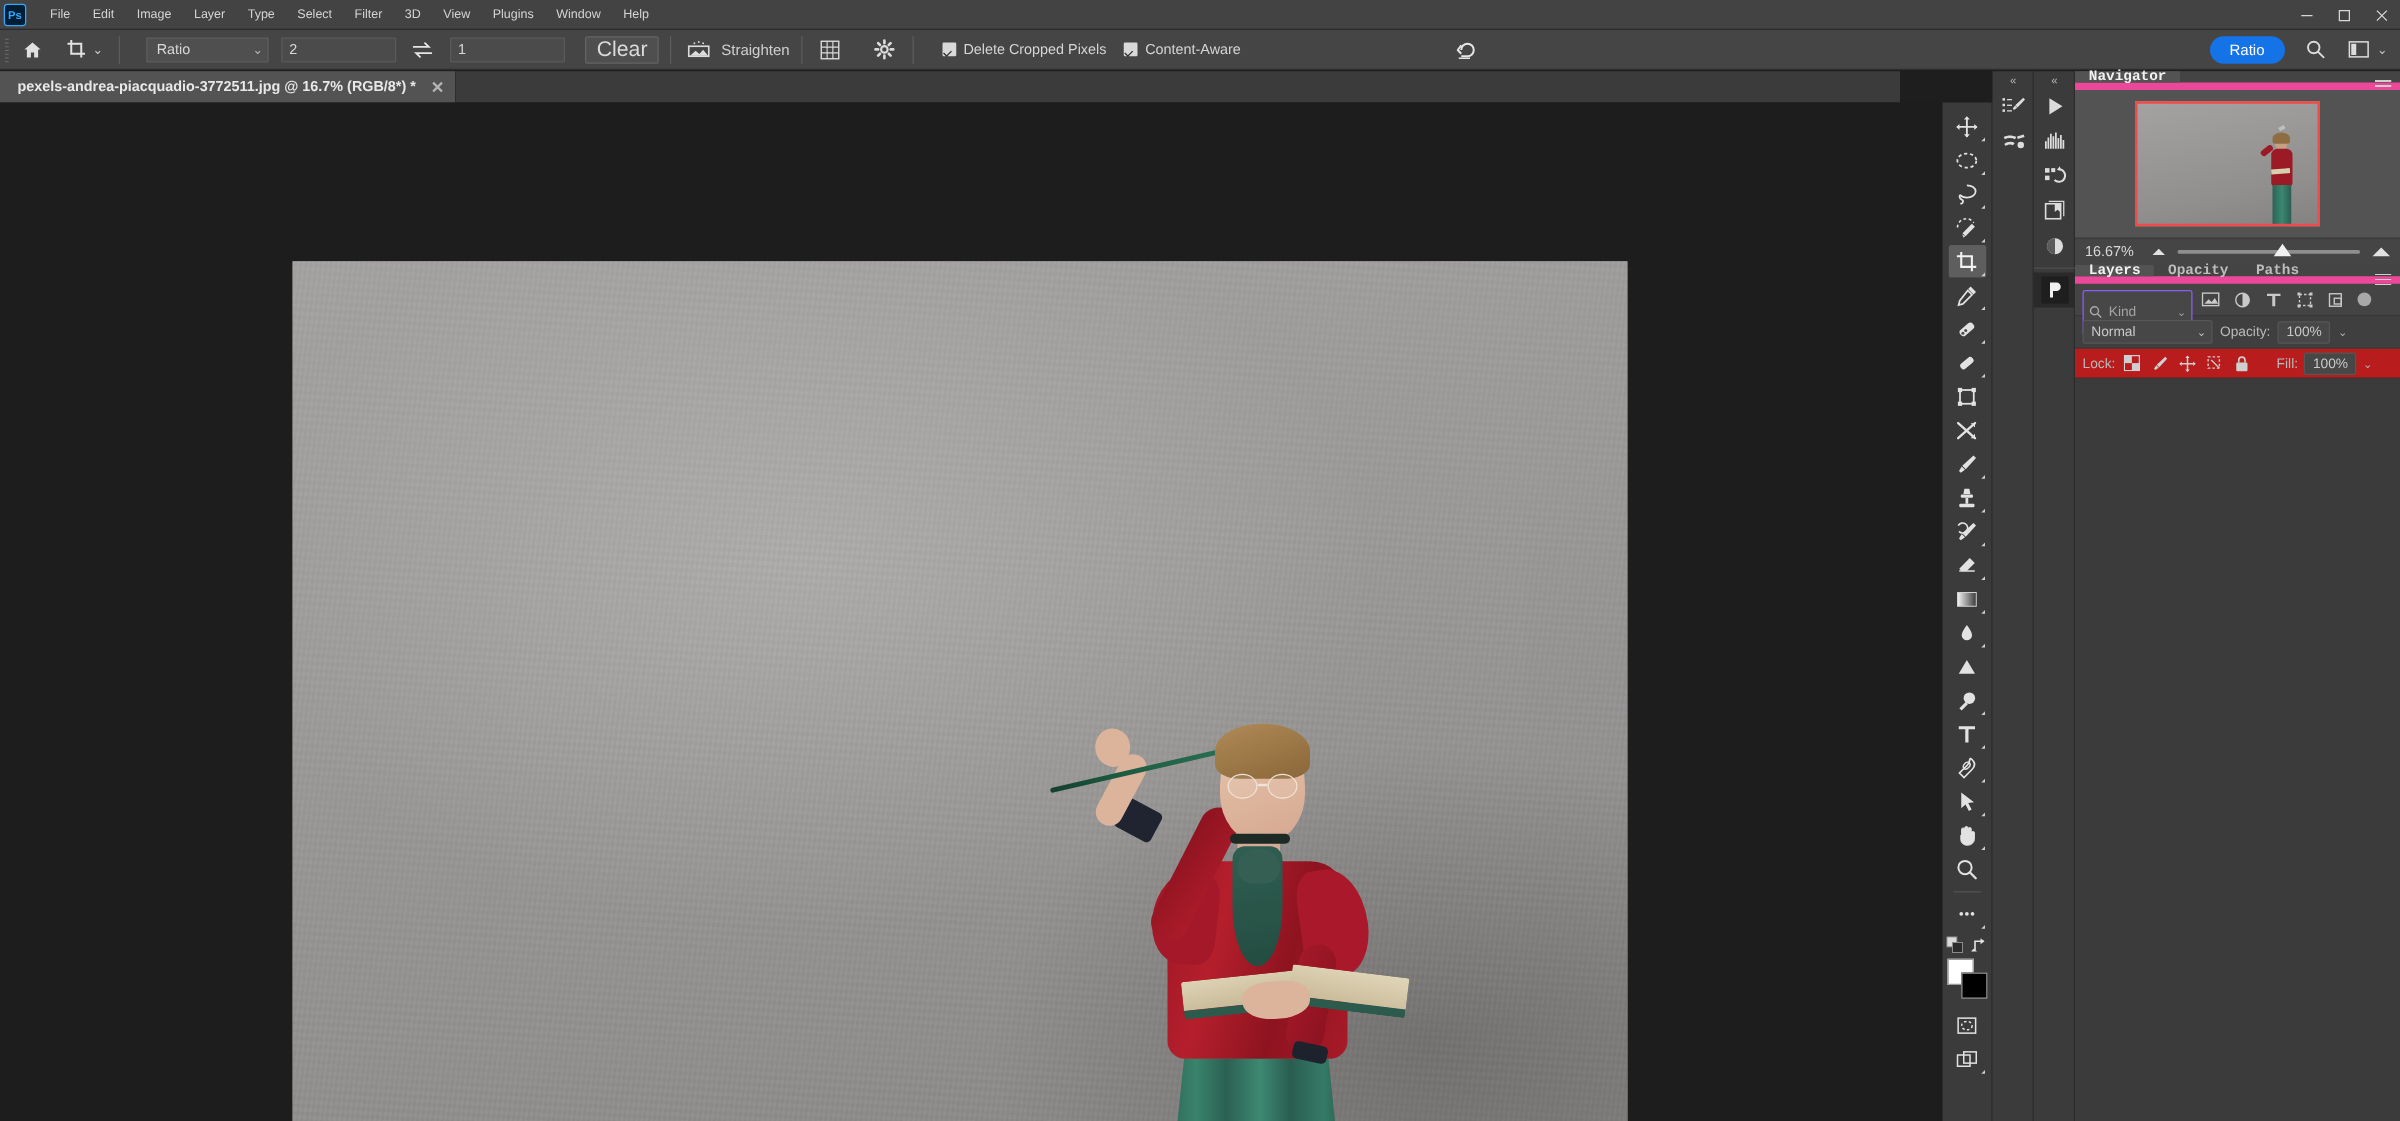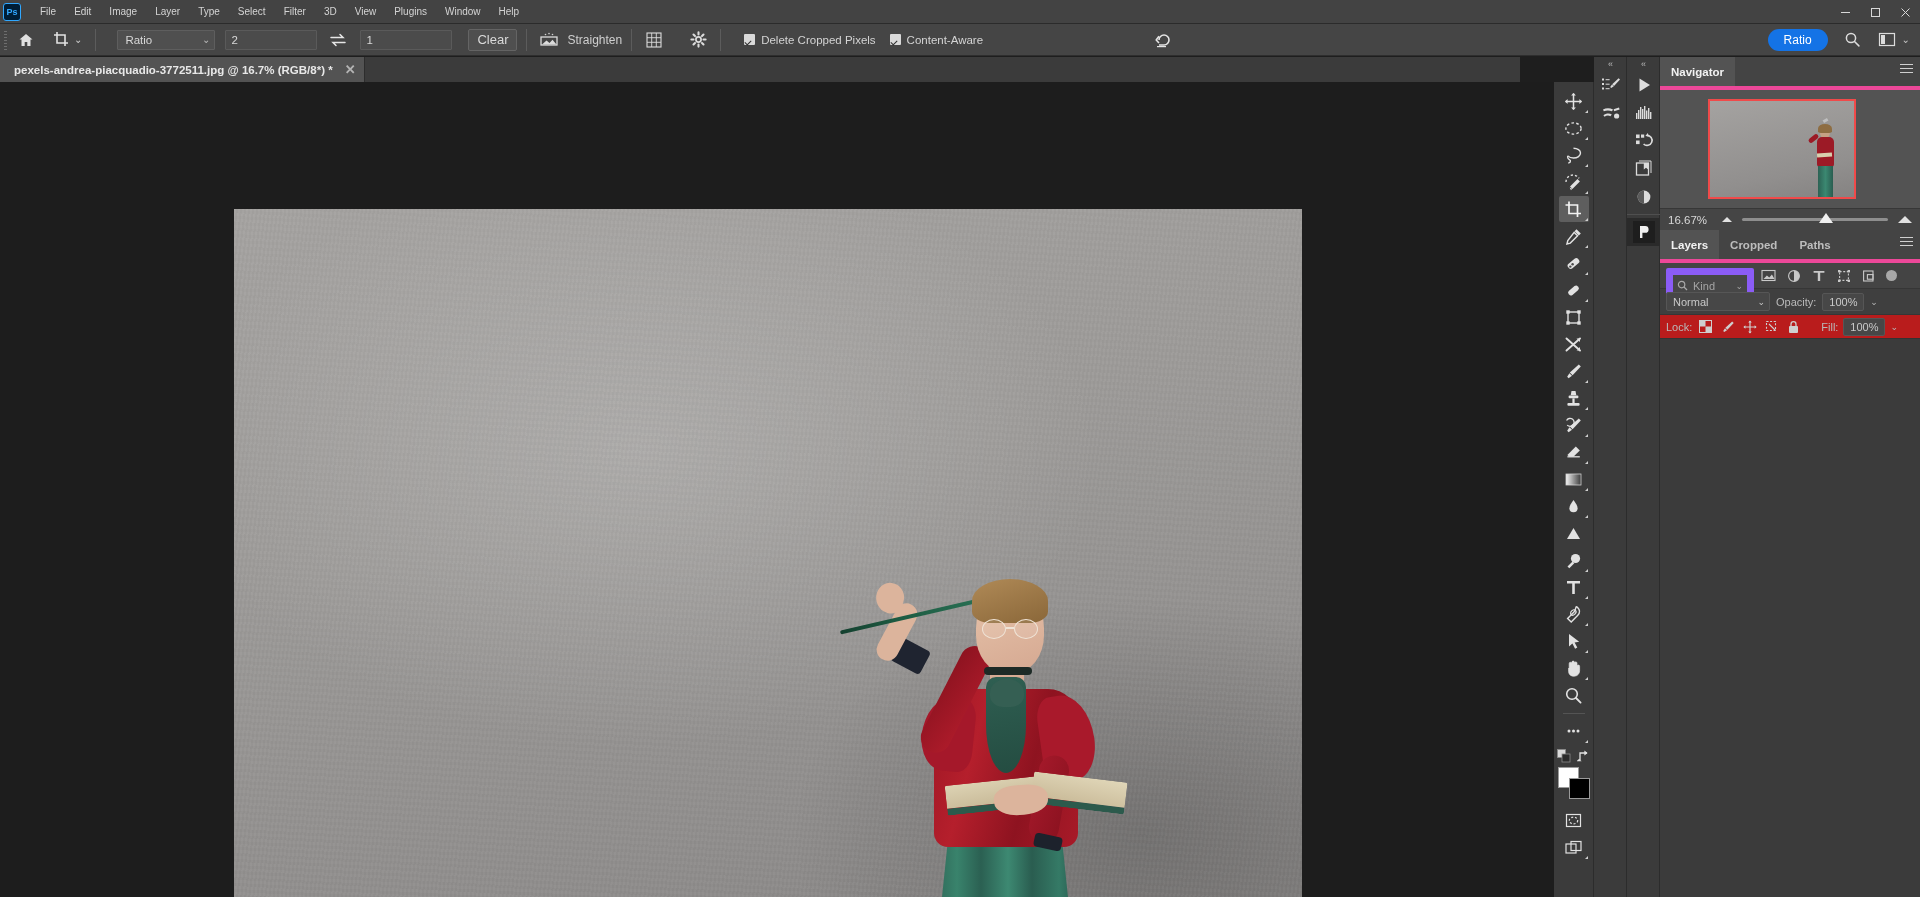--- a/index.html
+++ b/index.html
@@ -75,21 +75,21 @@
     display: flex; align-items: center; margin-left: 10px;
   }
   .swap-btn {
     width: 24px; height: 22px; display: flex; align-items: center;
     justify-content: center; margin-left: 9px; color: #e2e2e2;
   }
   .clear-btn {
     height: 22px; min-width: 48px; background: #4f4f4f;
     border: 1px solid #646464; border-radius: 2px;
     display: flex; align-items: center; justify-content: center;
-    font-size: 13px; color: #dadada; margin-left: 16px; padding: 0 8px;
+    font-size: 17px; color: #dadada; margin-left: 16px; padding: 0 8px;
   }
   .icon-btn {
     width: 26px; height: 24px; display: flex; align-items: center;
     justify-content: center; color: #dcdcdc;
   }
   .chk {
     display: flex; align-items: center; gap: 6px; margin-left: 14px;
     font-size: 11.5px; color: #d4d4d4;
   }
   .chkbox {
@@ -317,22 +317,22 @@
   }
   .dock-ico.dark { background: #2a2a2a; color: #f0f0f0; }
   .dock-sep { width: 33px; height: 1px; background: #4f4f4f; margin: 3px 0; }
 
   
   .panels {
     position: absolute; top: 57px; left: 1660px; width: 260px; height: 840px;
     background: #3b3b3b;
   }
   .panel-tabrow {
-    height: 33px; background: #444; display: flex; align-items: stretch;
-    position: relative; border-bottom: 4px solid #ec4899;
+    height: 15px; background: #444; display: flex; align-items: stretch;
+    position: relative; border-bottom: 6px solid #ec4899; font-family: Liberation Mono, monospace;
   }
   .ptab {
     padding: 0 11px; display: flex; align-items: center;
     font-size: 11.5px; color: #bdbdbd; font-weight: bold;
   }
   .ptab.active { background: #535353; color: #f2f2f2; }
   .pmenu {
     position: absolute; right: 7px; top: 7px; width: 13px; height: 11px;
     background-image: repeating-linear-gradient(to bottom,#cfcfcf 0 1.4px, transparent 1.4px 4px);
   }
@@ -362,21 +362,21 @@
     width: 0; height: 0; border-left: 7px solid transparent;
     border-right: 7px solid transparent; border-bottom: 10px solid #f0f0f0;
   }
 
   .layers-panel { background: #3b3b3b; }
   .filter-row {
     height: 26px; background: #444; display: flex; align-items: center;
     padding: 0 6px; gap: 4px; border-bottom: 1px solid #363636;
   }
   .kind-box {
-    width: 88px; height: 36px; background: #474747; border: 7px solid #8b5cf6;
+    width: 88px; height: 36px; background: #474747; border: 1px solid #8b5cf6;
     display: flex; align-items: center; gap: 5px; padding: 0 4px;
     font-size: 11px; color: #a4a4a4; border-radius: 2px; margin-top: 20px;
   }
   .fico {
     width: 21px; height: 20px; display: flex; align-items: center;
     justify-content: center; color: #c9c9c9;
   }
   .toggle-dot {
     width: 11px; height: 11px; border-radius: 50%; background: #a8a8a8;
     margin-left: 3px;
@@ -971,21 +971,21 @@
         <div class="slider-track">
           <div class="slider-knob" style="left: 53%;"></div>
         </div>
         <div class="mtn"></div>
       </div>
     </div>
 
     <div class="layers-panel">
       <div class="panel-tabrow">
         <div class="ptab active">Layers</div>
-        <div class="ptab">Cropped</div>
+        <div class="ptab">Opacity</div>
         <div class="ptab">Paths</div>
         <div class="pmenu"></div>
       </div>
 
       <div class="filter-row">
         <div class="kind-box">
           <svg width="11" height="11" viewBox="0 0 11 11">
             <circle cx="4.6" cy="4.6" r="3.2" fill="none" stroke="#a8a8a8" stroke-width="1.2"></circle>
             <path d="M7 7l3 3" stroke="#a8a8a8" stroke-width="1.2"></path>
           </svg>

